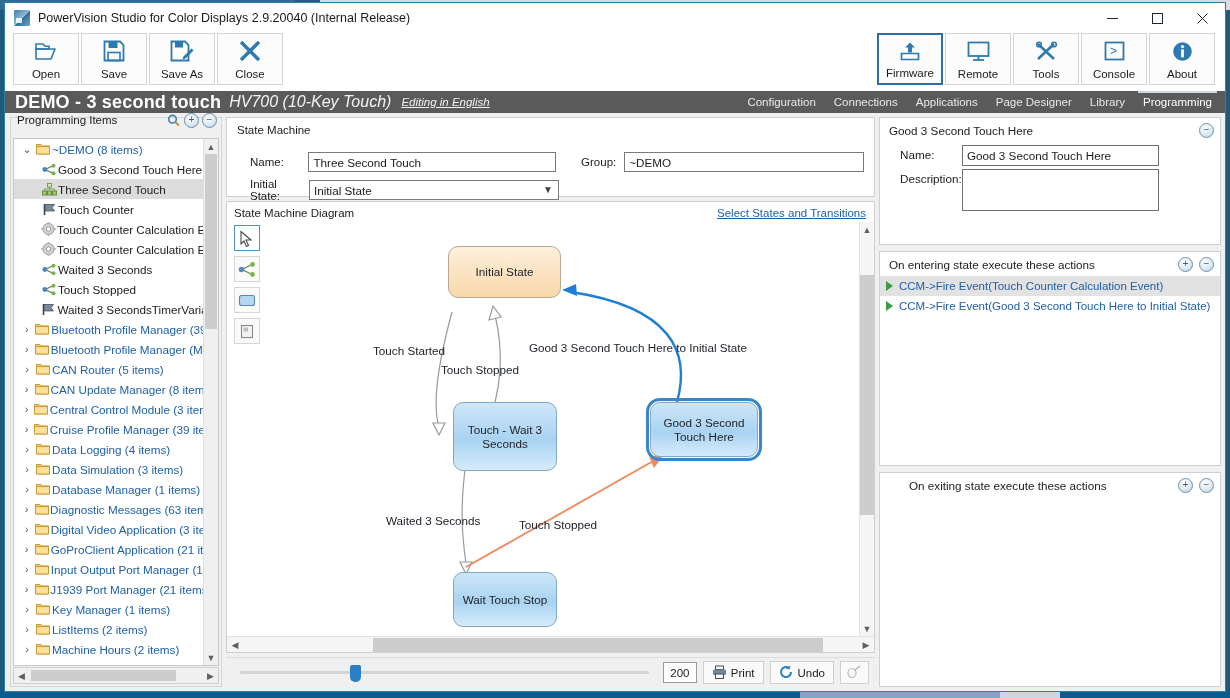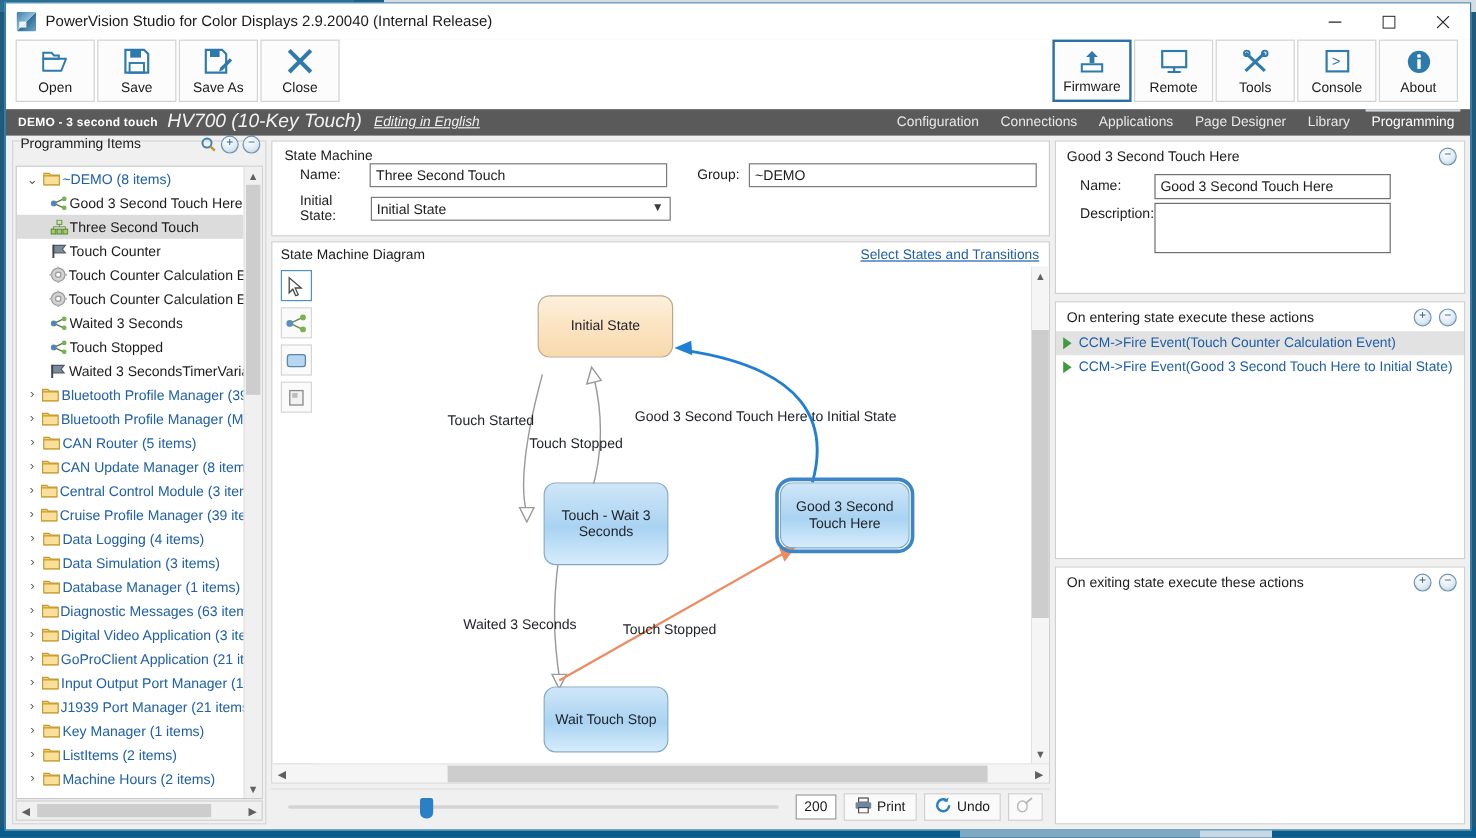--- a/index.html
+++ b/index.html
@@ -71,21 +71,21 @@
   .tbtn .lb { font-size: 11.5px; color: #1b1b1b; line-height: 13px; }
   .tb-right { position: absolute; right: 8px; top: 0; display: flex; }
   .tb-right .tbtn { width: 66px; }
 
   
   .docbar {
     height: 22px; background: #5a5a5a; color: #fff;
     display: flex; align-items: center; flex: none;
     padding-left: 10px; position: relative;
   }
-  .doc-title { font-size: 10px; font-weight: bold; letter-spacing: .2px; }
+  .doc-title { font-size: 18px; font-weight: bold; letter-spacing: .2px; }
   .doc-sub {
     font-size: 16px; margin-left: 8px; font-style: italic; color: #f2f2f2;
   }
   .doc-sub2 {
     font-size: 11.5px; margin-left: 10px; text-decoration: underline; font-style: italic; color: #f2f2f2;
   }
   .menu { position: absolute; right: 4px; top: 0; height: 22px; display: flex; align-items: center; }
   .menu .mi {
     font-size: 11.5px; color: #e8e8e8; padding: 0 9px; height: 22px;
     display: flex; align-items: center; position: relative;
@@ -155,21 +155,21 @@
   .hscroll-wrap .track { flex:1; position:relative; height: 13px; }
   .hscroll-wrap .thumb { position:absolute; top:1px; bottom:1px; left:2px; width:145px; background:#cdcdcd; }
 
   
   .center { flex: 1; display: flex; flex-direction: column; gap: 4px; min-width: 0; }
 
   .group-box {
     border: 1px solid #d0d0d0; background: #ffffff; position: relative;
   }
   .sm-panel { flex: none; height: 80px; padding: 6px 10px; }
-  .sm-title { font-size: 11.5px; color: #1b1b1b; margin-bottom: 0; }
+  .sm-title { font-size: 11.5px; color: #1b1b1b; margin-bottom: 16px; }
   .frow { display: flex; align-items: center; margin-bottom: 6px; }
   .flabel { font-size: 11.5px; color: #1b1b1b; width: 72px; padding-left: 13px; }
   .tinput {
     height: 20px; border: 1px solid #7a7a7a; background: #fff;
     font-size: 11.7px; color: #1b1b1b; padding: 0 4px; line-height: 18px;
     font-family: "Liberation Sans", sans-serif;
   }
   .tinput.name { width: 250px; }
   .tinput.group { width: 242px; }
   .select-wrap { position: relative; width: 250px; }
@@ -266,21 +266,21 @@
     width: 197px; height: 21px; border: 1px solid #6f6f6f; background:#fff;
     font-size: 11.7px; color:#1b1b1b; padding: 0 4px; line-height: 19px;
     font-family: "Liberation Sans", sans-serif;
   }
   .rp-textarea {
     width: 197px; height: 42px; border: 1px solid #6f6f6f; background:#fff;
     font-size: 11.7px; color:#1b1b1b; padding: 2px 4px; resize:none;
     font-family: "Liberation Sans", sans-serif;
   }
   .rp2 { flex: 1; min-height: 0; display:flex; flex-direction:column; }
-  .rp3 { flex: 1; min-height: 0; display:flex; flex-direction:column; }
+  .rp3 { flex: 1; min-height: 0; display:flex; flex-direction:column;padding-left:20px; }
   .act-list { flex: 1; min-height:0; }
   .act-row {
     height: 20px; display: flex; align-items: center; padding-left: 6px;
     font-size: 11.5px; color: #1f5fa8; gap: 6px;
   }
   .act-row.hl { background: #e2e2e2; }
   .play {
     width: 0; height: 0; border-left: 7px solid #3f9b3f;
     border-top: 5px solid transparent; border-bottom: 5px solid transparent;
   }

